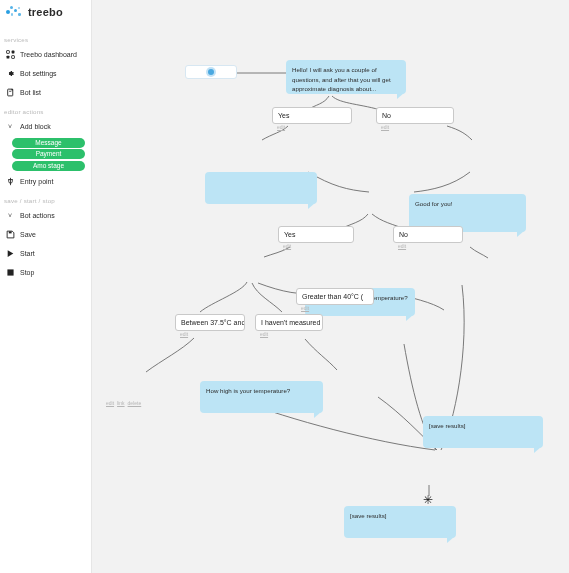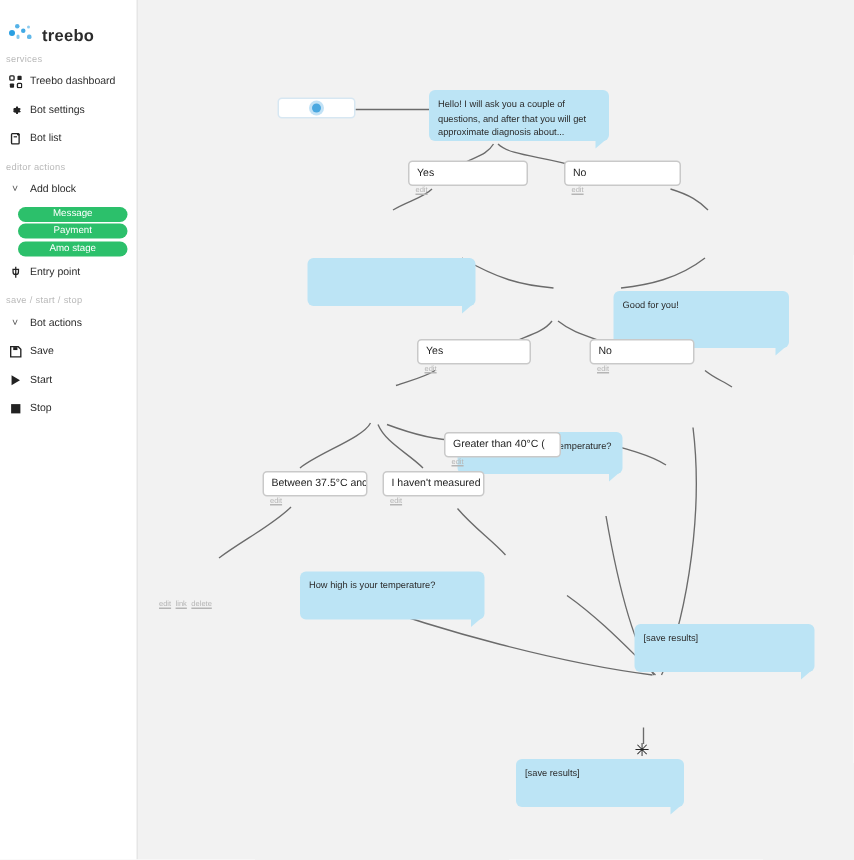--- a/index.html
+++ b/index.html
@@ -9,21 +9,21 @@
     background:#ffffff;color:#222;
   }
   #app{position:relative;width:569px;height:573px;}
 
   
   .sidebar{
     position:absolute;left:0;top:0;width:92px;height:573px;
     background:#ffffff;border-right:1px solid #e6e6e6;
     box-sizing:border-box;padding:0;
   }
-  .logo{display:flex;align-items:flex-end;gap:4px;padding:6px 0 0 6px;height:24px;}
+  .logo{display:flex;align-items:flex-start;gap:4px;padding:6px 0 0 6px;height:24px;}
   .logo-mark{width:18px;height:14px;position:relative;flex:0 0 auto;}
   .logo-mark i{position:absolute;border-radius:50%;background:#1e9ae0;display:block;}
   .logo-text{font-size:11px;font-weight:600;color:#2b2b2b;letter-spacing:.2px;}
 
   .sec-label{
     font-size:6.2px;color:#b9b9b9;padding:6px 0 2px 4px;letter-spacing:.2px;
   }
   .nav-item{
     display:flex;align-items:center;gap:5px;
     padding:2px 0 2px 5px;height:15px;font-size:7px;color:#2c2c2c;cursor:pointer;

